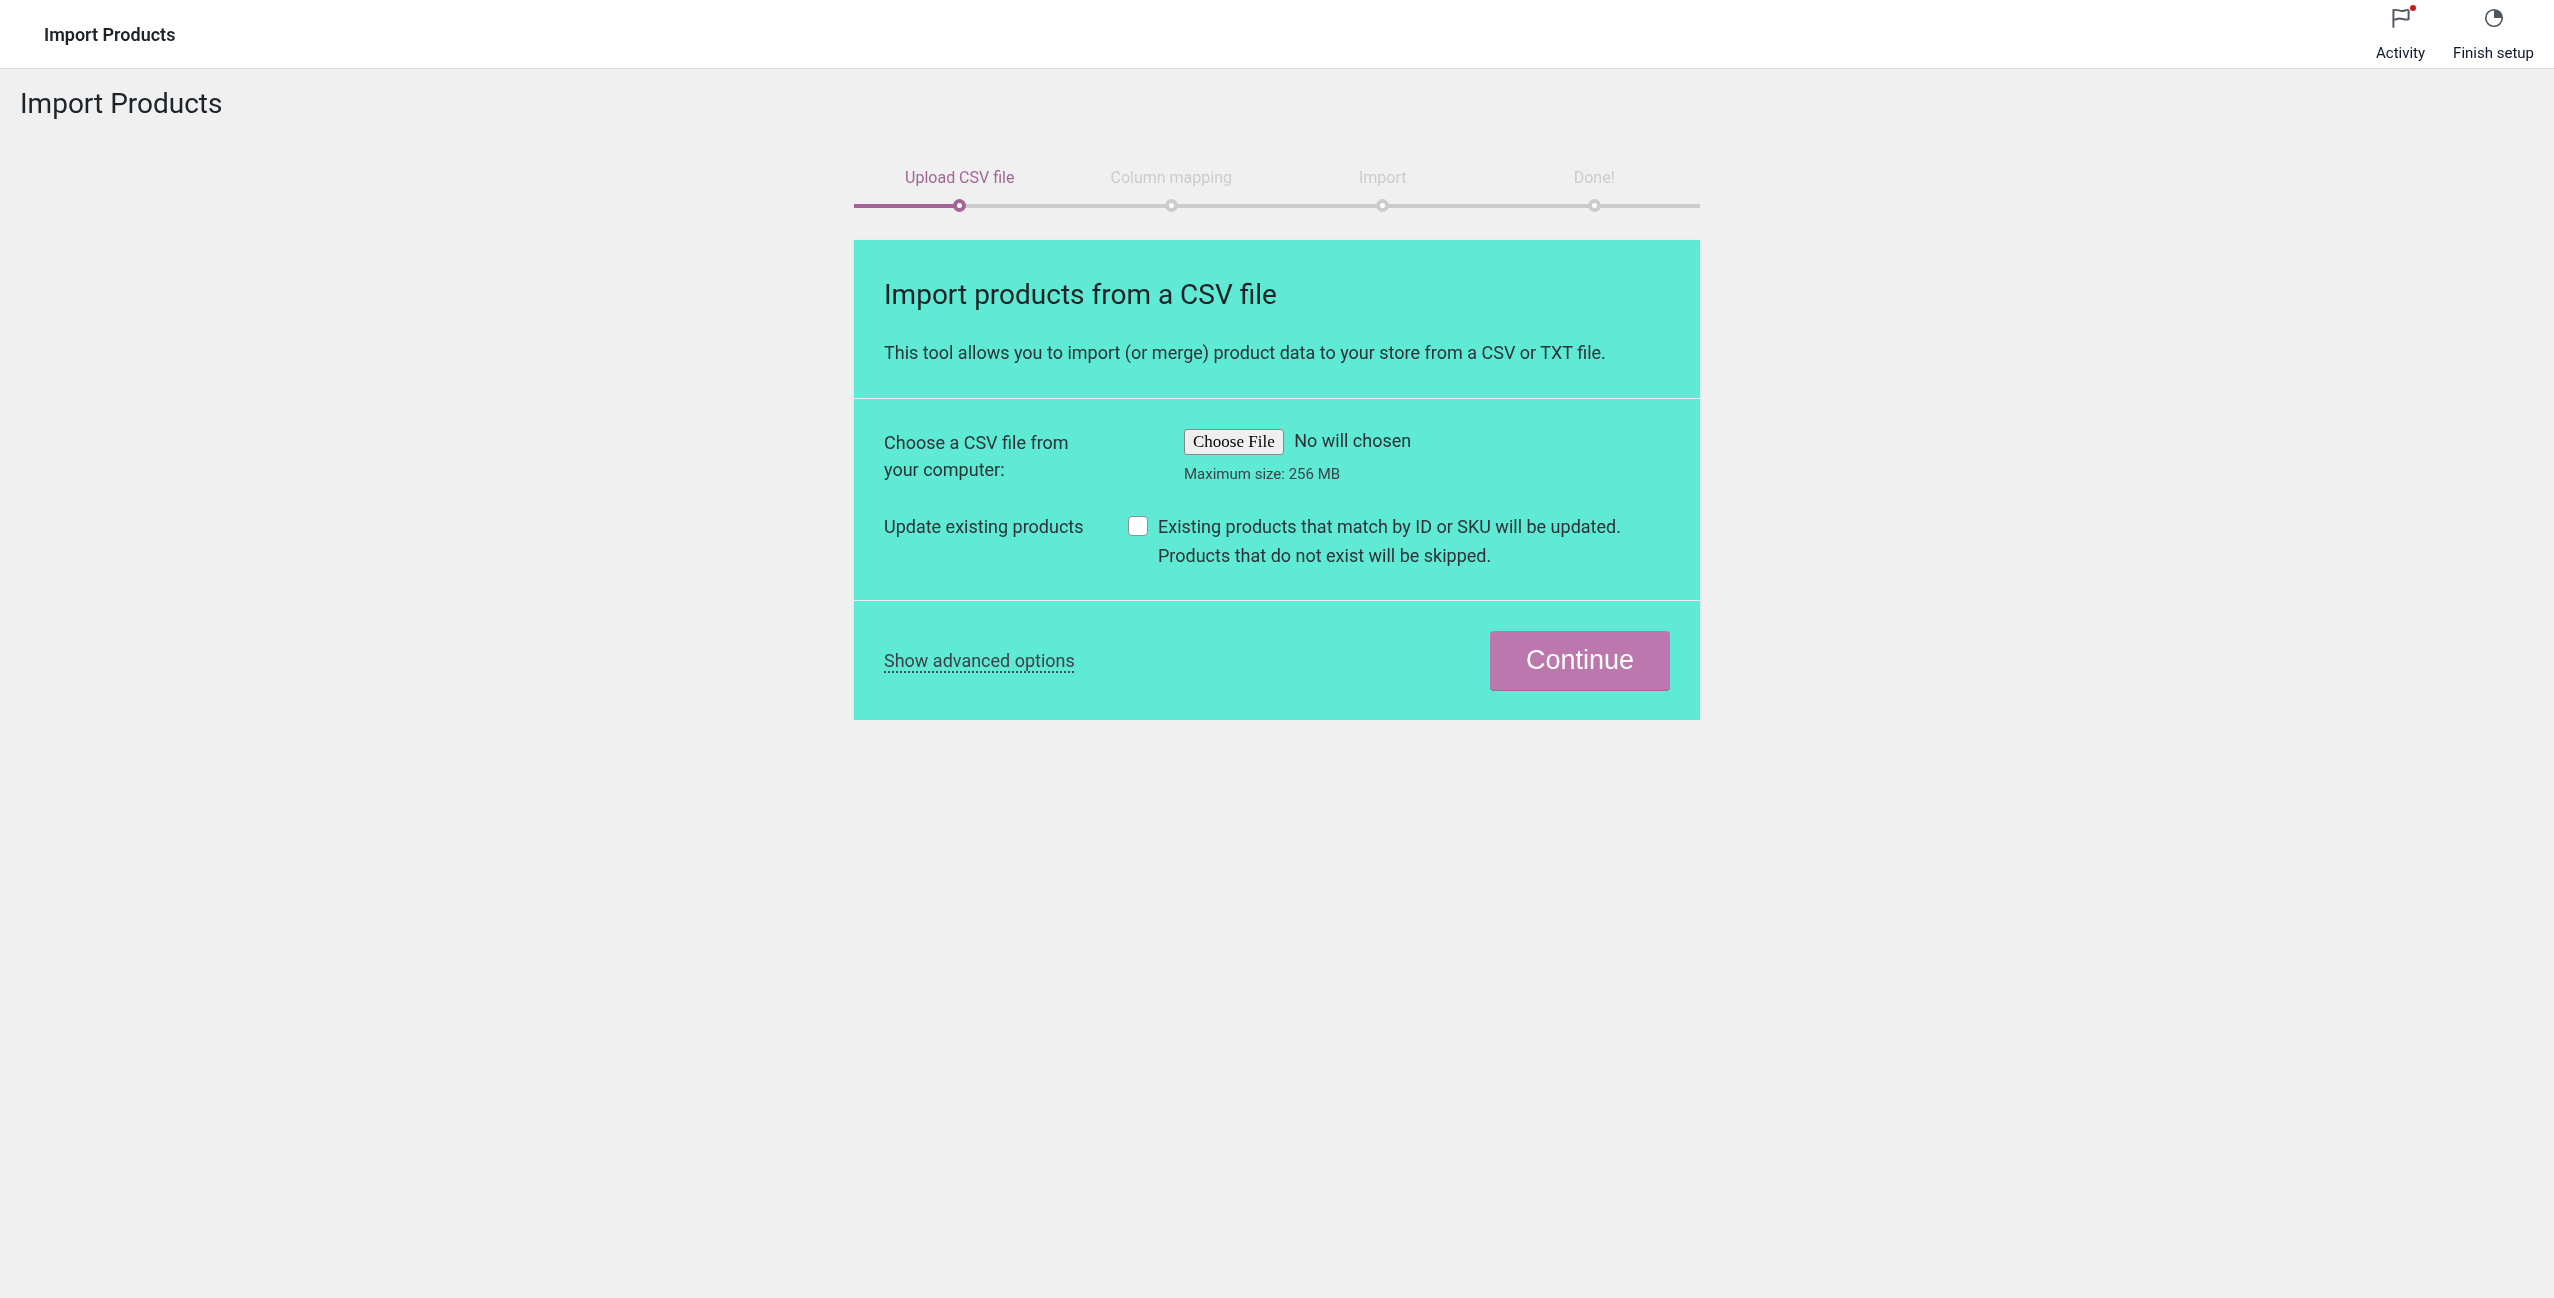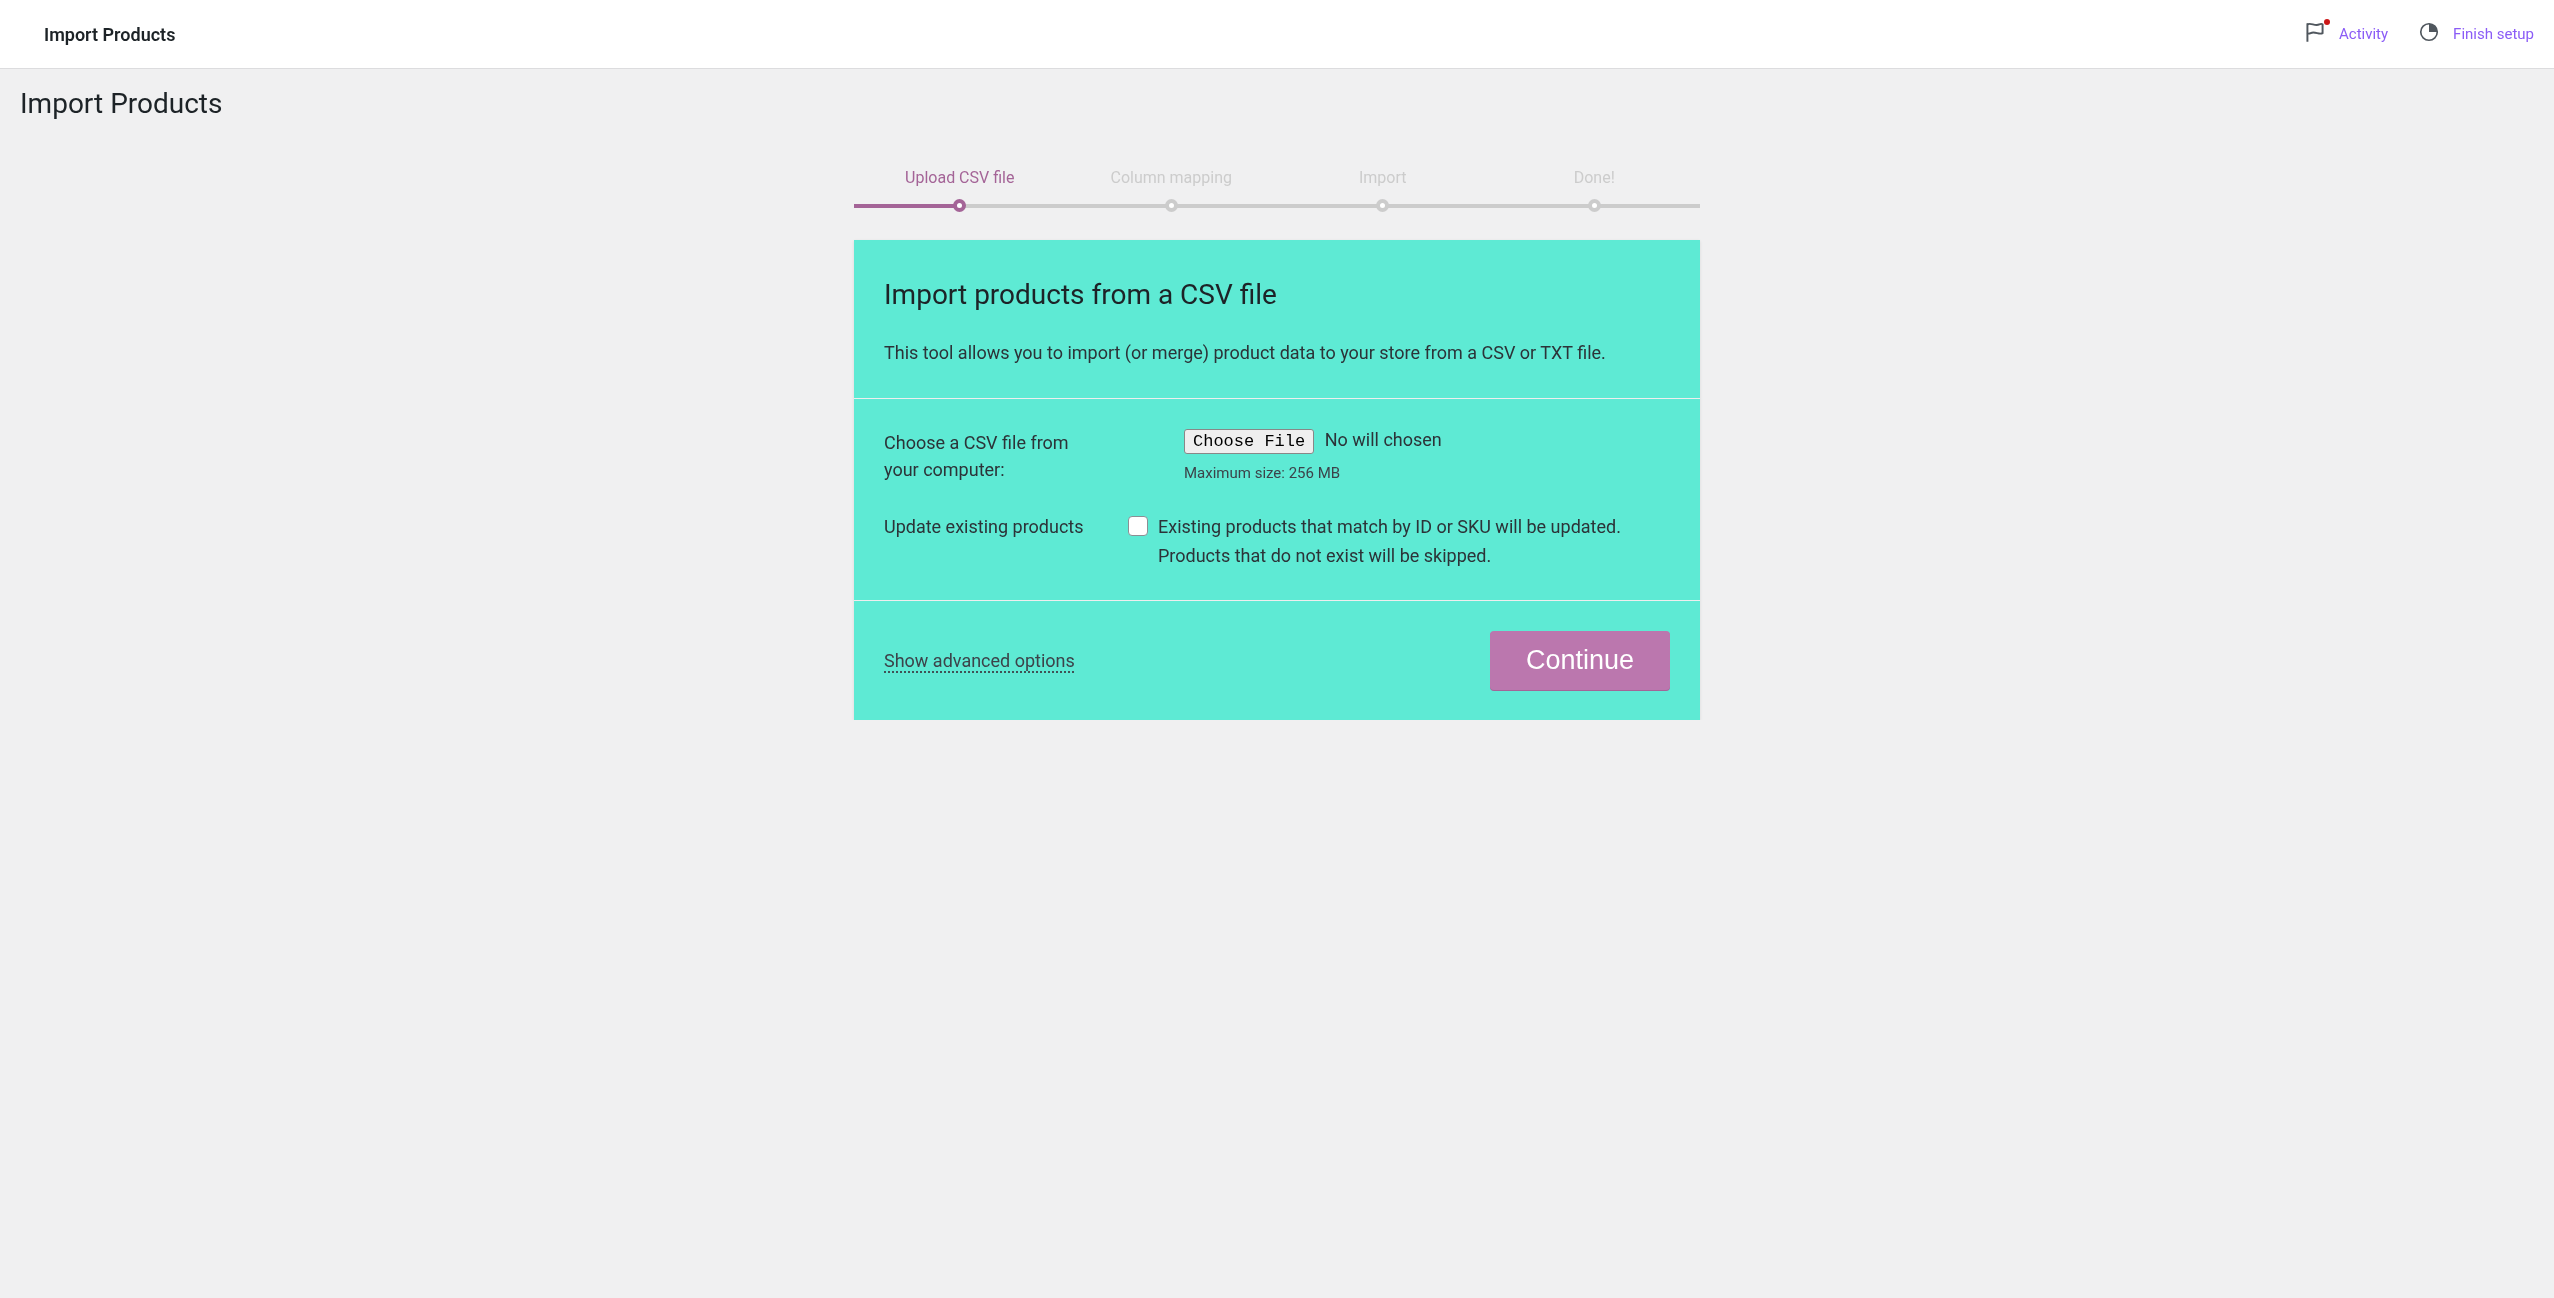--- a/index.html
+++ b/index.html
@@ -26,25 +26,25 @@
     font-weight: 600;
     color: #1d2327;
   }
   .top-bar-actions {
     display: flex;
     gap: 28px;
     align-items: center;
   }
   .top-bar-action {
     display: flex;
-    flex-direction: row;
+    flex-direction: column;
     align-items: center;
     gap: 11px;
     cursor: pointer;
-    color: #8b5cf6;
+    color: #0f172a;
   }
   .top-bar-action-label {
     font-size: 15px;
   }
   .top-bar-action svg {
     width: 26px;
     height: 22px;
   }
   .activity-icon {
     position: relative;
@@ -163,21 +163,21 @@
     flex-shrink: 0;
   }
   .form-control {
     flex: 1;
     font-size: 18px;
   }
   .file-input-row {
     font-size: 18px;
   }
   .file-button {
-    font-family: Liberation Mono, monospace;
+    font-family: Liberation Serif, serif;
     font-size: 17px;
     padding: 2px 8px;
     background: #efefef;
     border: 1px solid #888;
     border-radius: 3px;
     cursor: pointer;
   }
   .file-status {
     margin-left: 6px;
     font-size: 18px;

